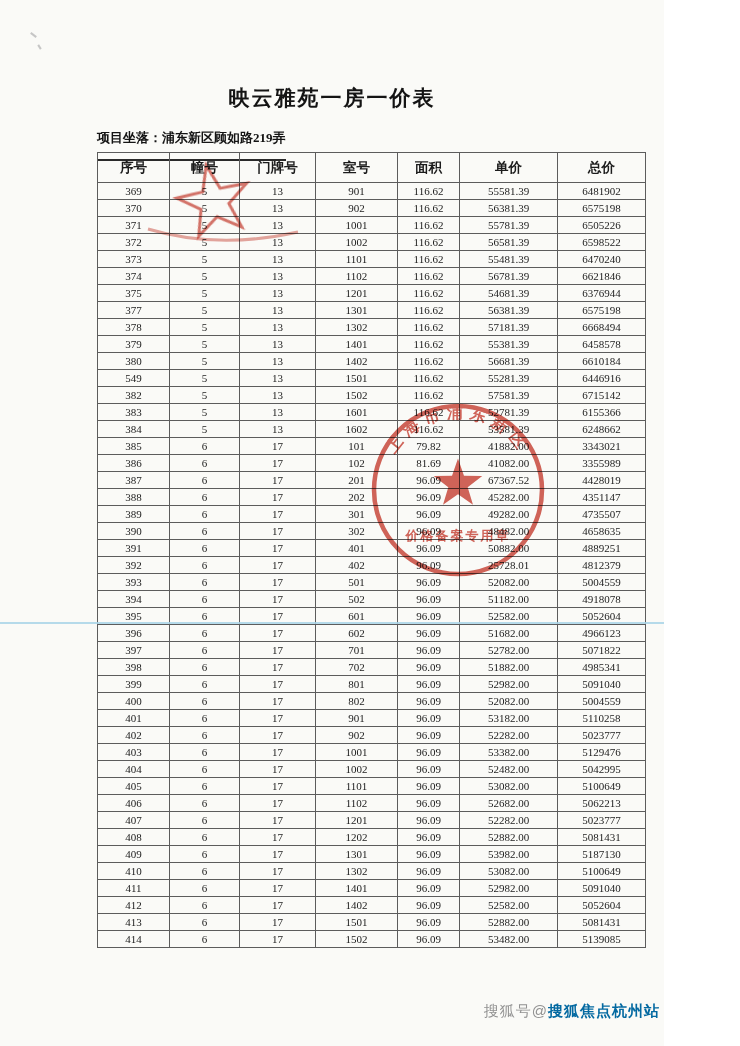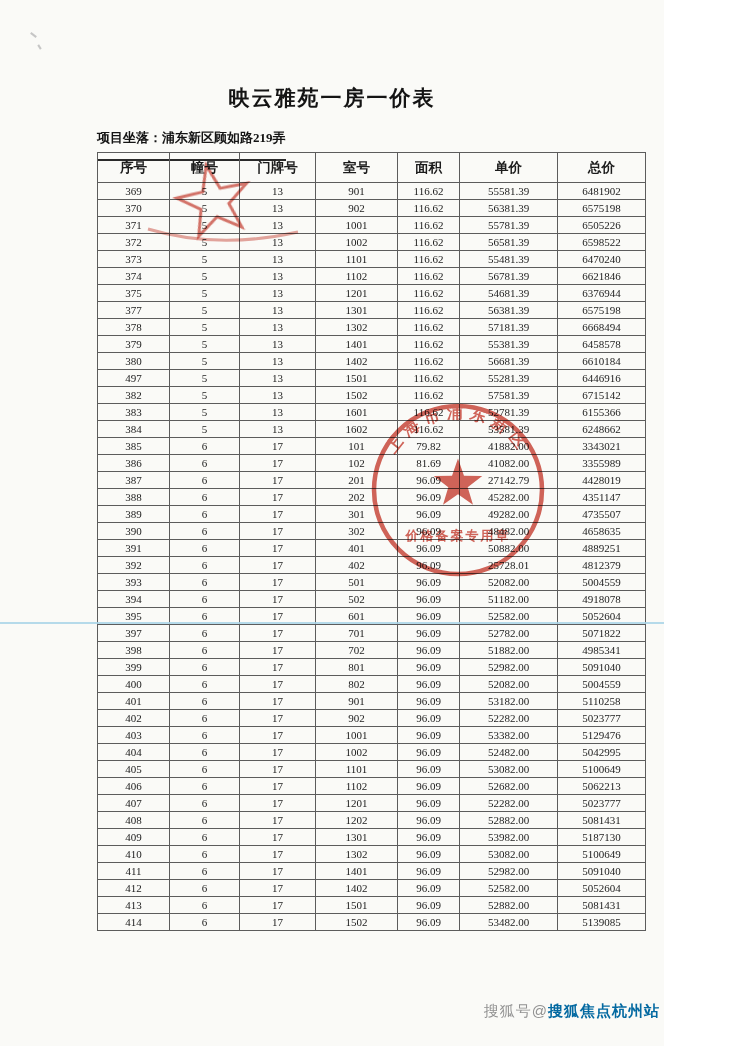--- a/index.html
+++ b/index.html
@@ -176,21 +176,21 @@
         <tr>
           <td>380</td>
           <td>5</td>
           <td>13</td>
           <td>1402</td>
           <td>116.62</td>
           <td>56681.39</td>
           <td>6610184</td>
         </tr>
         <tr>
-          <td>497</td>
+          <td>549</td>
           <td>5</td>
           <td>13</td>
           <td>1501</td>
           <td>116.62</td>
           <td>55281.39</td>
           <td>6446916</td>
         </tr>
         <tr>
           <td>382</td>
           <td>5</td>
@@ -235,21 +235,21 @@
           <td>81.69</td>
           <td>41082.00</td>
           <td>3355989</td>
         </tr>
         <tr>
           <td>387</td>
           <td>6</td>
           <td>17</td>
           <td>201</td>
           <td>96.09</td>
-          <td>27142.79</td>
+          <td>67367.52</td>
           <td>4428019</td>
         </tr>
         <tr>
           <td>388</td>
           <td>6</td>
           <td>17</td>
           <td>202</td>
           <td>96.09</td>
           <td>45282.00</td>
           <td>4351147</td>
@@ -309,20 +309,29 @@
           <td>4918078</td>
         </tr>
         <tr>
           <td>395</td>
           <td>6</td>
           <td>17</td>
           <td>601</td>
           <td>96.09</td>
           <td>52582.00</td>
           <td>5052604</td>
+        </tr>
+        <tr>
+          <td>396</td>
+          <td>6</td>
+          <td>17</td>
+          <td>602</td>
+          <td>96.09</td>
+          <td>51682.00</td>
+          <td>4966123</td>
         </tr>
         <tr>
           <td>397</td>
           <td>6</td>
           <td>17</td>
           <td>701</td>
           <td>96.09</td>
           <td>52782.00</td>
           <td>5071822</td>
         </tr>

